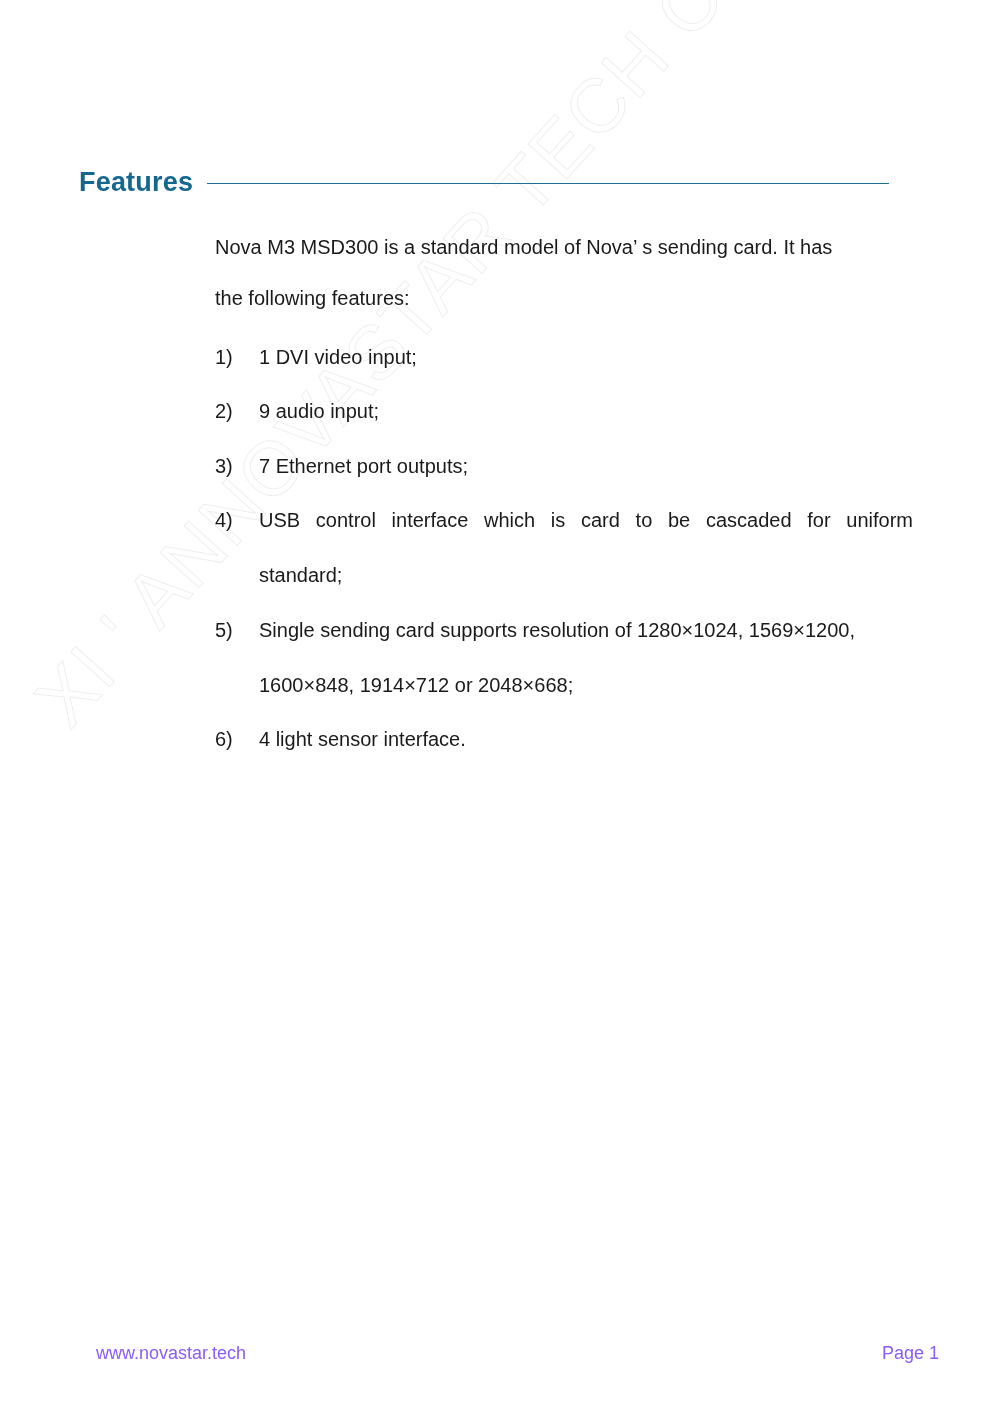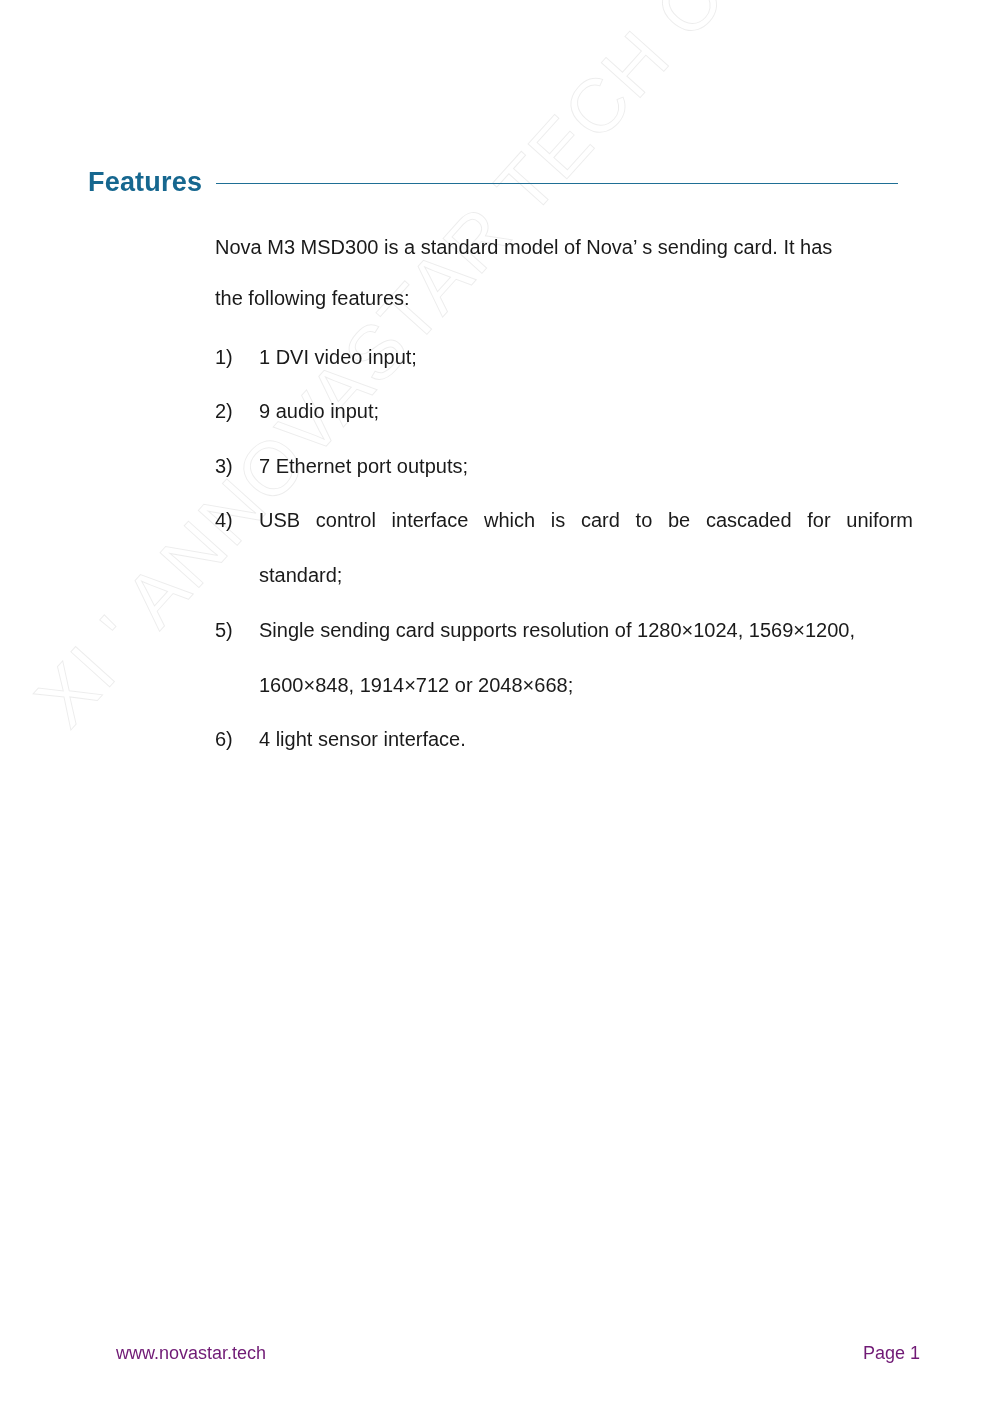--- a/index.html
+++ b/index.html
@@ -3,21 +3,21 @@
   <meta charset="utf-8">
   <style>
     html, body { margin: 0; padding: 0; }
     body {
       width: 1000px; height: 1414px; background: #ffffff;
       position: relative; overflow: hidden;
       font-family: "Liberation Sans", "DejaVu Sans", sans-serif;
       color: #1a1a1a;
     }
     .heading-row {
-      position: absolute; left: 88px; top: 164px; width: 810px; height: 36px;
+      position: absolute; left: 79px; top: 164px; width: 810px; height: 36px;
       display: flex; align-items: center; justify-content: space-between;
     }
     .heading {
       font-size: 27px; font-weight: bold; color: #16678f; letter-spacing: 0.2px;
       white-space: nowrap;
     }
     .heading-rule {
       flex: 1; height: 0; border-top: 1.6px solid #1f6f95; margin-left: 14px; margin-top: 2px;
     }
     .intro {
@@ -27,21 +27,21 @@
     .feat {
       position: absolute; left: 215px; width: 690px;
       font-size: 20px; line-height: 20px; white-space: nowrap;
     }
     .feat .num { position: absolute; left: 0; }
     .feat .txt { position: absolute; left: 44px; }
     .feat .txt.just {
       width: 654px; text-align: justify; text-align-last: justify;
     }
     .footer {
-      position: absolute; top: 1343px; font-size: 18px; line-height: 20px; color: #701a75; margin-left: 20px;
+      position: absolute; top: 1343px; font-size: 18px; line-height: 20px; color: #8b5cf6;
     }
     .watermark {
       position: absolute; left: 50px; top: 670px;
       font-size: 76px; color: #000; opacity: 0.07; letter-spacing: 2px;
       transform-origin: left center; transform: rotate(-48deg);
       white-space: nowrap; pointer-events: none;
       font-family: "Liberation Sans", sans-serif;
       -webkit-text-stroke: 1px #000;
       color: transparent;
     }
@@ -89,13 +89,13 @@
 <div class="feat" style="top:675px">
   <span class="txt">1600×848, 1914×712 or 2048×668;</span>
 </div>
 
 <div class="feat" style="top:729px">
   <span class="num">6)</span>
   <span class="txt">4 light sensor interface.</span>
 </div>
 
 <div class="footer" style="left:96px">www.novastar.tech</div>
-<div class="footer" style="left:843px">Page 1</div>
+<div class="footer" style="left:882px">Page 1</div>
 
 </body></html>

